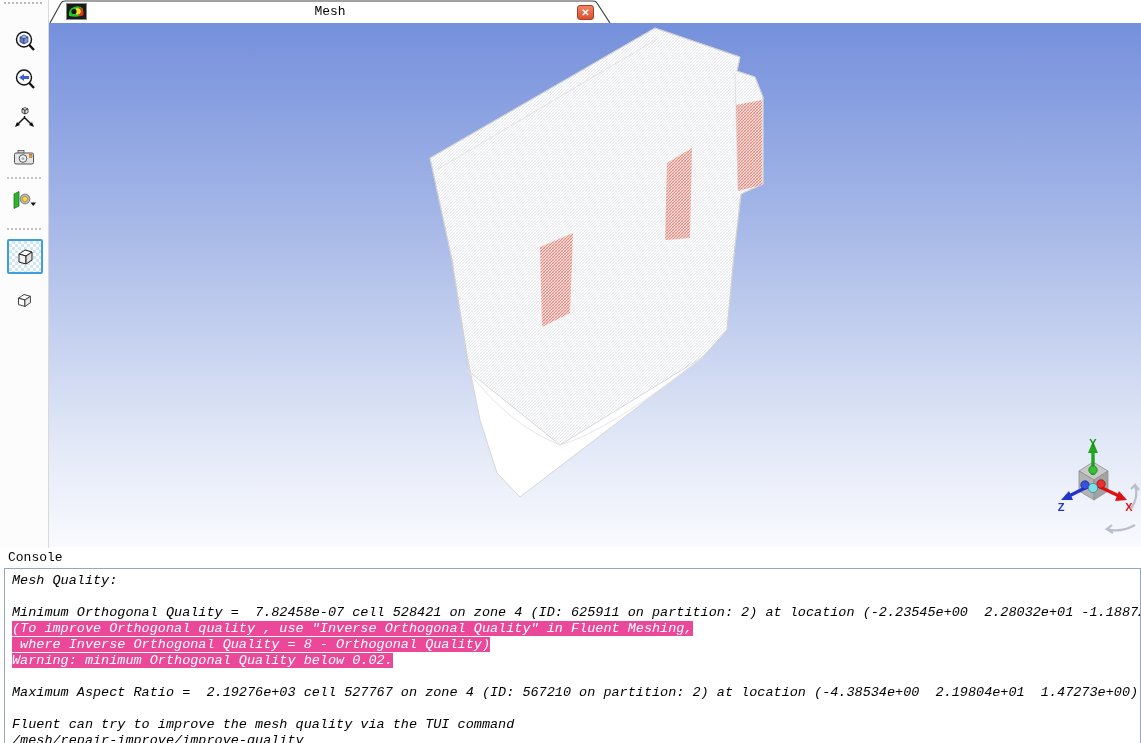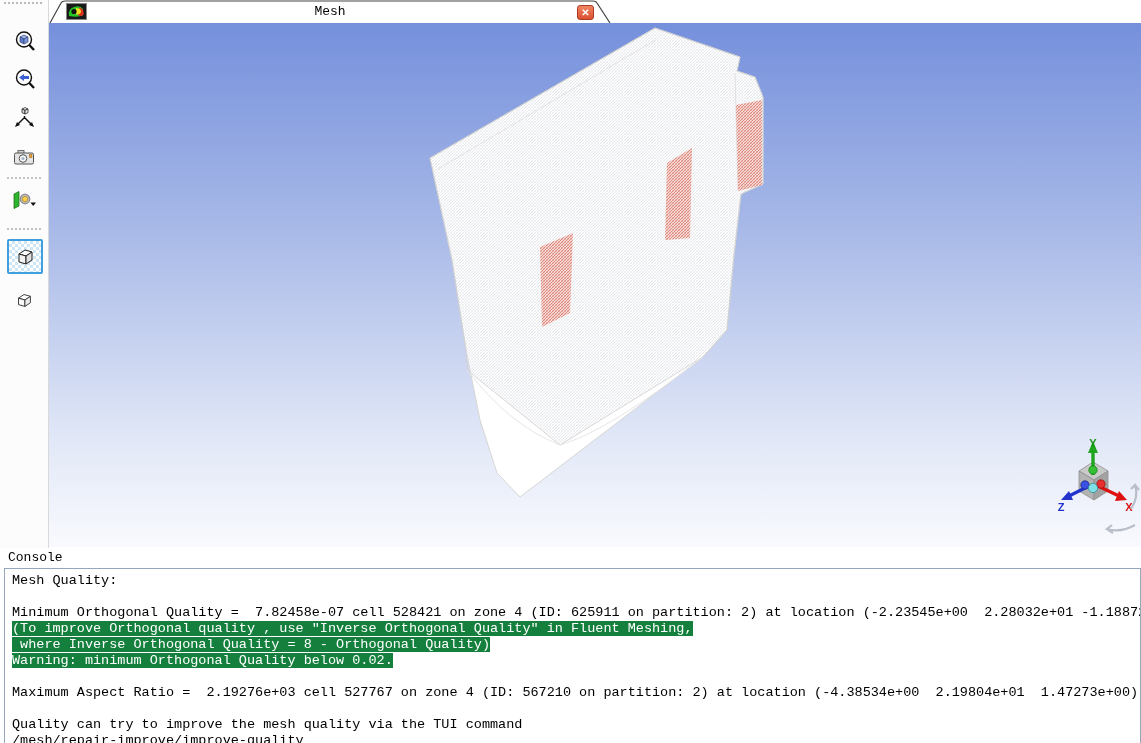--- a/index.html
+++ b/index.html
@@ -59,22 +59,22 @@
     position:absolute;left:8px;top:550px;font-size:13px;color:#000;
   }
   #console-box{
     position:absolute;left:4px;top:568px;width:1135px;height:175px;
     background:#ffffff;border:1px solid #94a7bc;overflow:hidden;
   }
   #console-out{position:absolute;left:7px;top:4px;width:1200px;}
   .cline{
     font-size:13.5px;line-height:16px;height:16px;white-space:pre;color:#000;
   }
-  .cline span{white-space:pre;}
-  .cline .hl{background:#15803d;color:#ffffff;margin-top:27px;}
+  .cline span{white-space:pre;font-style:italic;}
+  .cline .hl{background:#ec4899;color:#ffffff;margin-top:27px;}
 </style>
 </head>
 <body>
 
 <div id="toolbar">
   <div class="grip"></div>
 
   <button class="tbtn" style="top:26px" title="zoom-in-box">
     <svg width="26" height="26" viewBox="0 0 26 26">
       <polygon points="9,8 13,6 17,8 13,10" fill="#9db6e8" stroke="#33427a" stroke-width="0.7"></polygon>
@@ -224,16 +224,16 @@
   <div id="console-out" class="mono">
     <div class="cline"><span>Mesh Quality:</span></div>
     <div class="cline"><span></span></div>
     <div class="cline"><span>Minimum Orthogonal Quality =  7.82458e-07 cell 528421 on zone 4 (ID: 625911 on partition: 2) at location (-2.23545e+00  2.28032e+01 -1.18872e-</span></div>
     <div class="cline"><span class="hl">(To improve Orthogonal quality , use "Inverse Orthogonal Quality" in Fluent Meshing,</span></div>
     <div class="cline"><span class="hl"> where Inverse Orthogonal Quality = 8 - Orthogonal Quality)</span></div>
     <div class="cline"><span class="hl">Warning: minimum Orthogonal Quality below 0.02.</span></div>
     <div class="cline"><span></span></div>
     <div class="cline"><span>Maximum Aspect Ratio =  2.19276e+03 cell 527767 on zone 4 (ID: 567210 on partition: 2) at location (-4.38534e+00  2.19804e+01  1.47273e+00)</span></div>
     <div class="cline"><span></span></div>
-    <div class="cline"><span>Quality can try to improve the mesh quality via the TUI command</span></div>
+    <div class="cline"><span>Fluent can try to improve the mesh quality via the TUI command</span></div>
     <div class="cline"><span>/mesh/repair-improve/improve-quality</span></div>
   </div>
 </div>
 
 </body></html>

